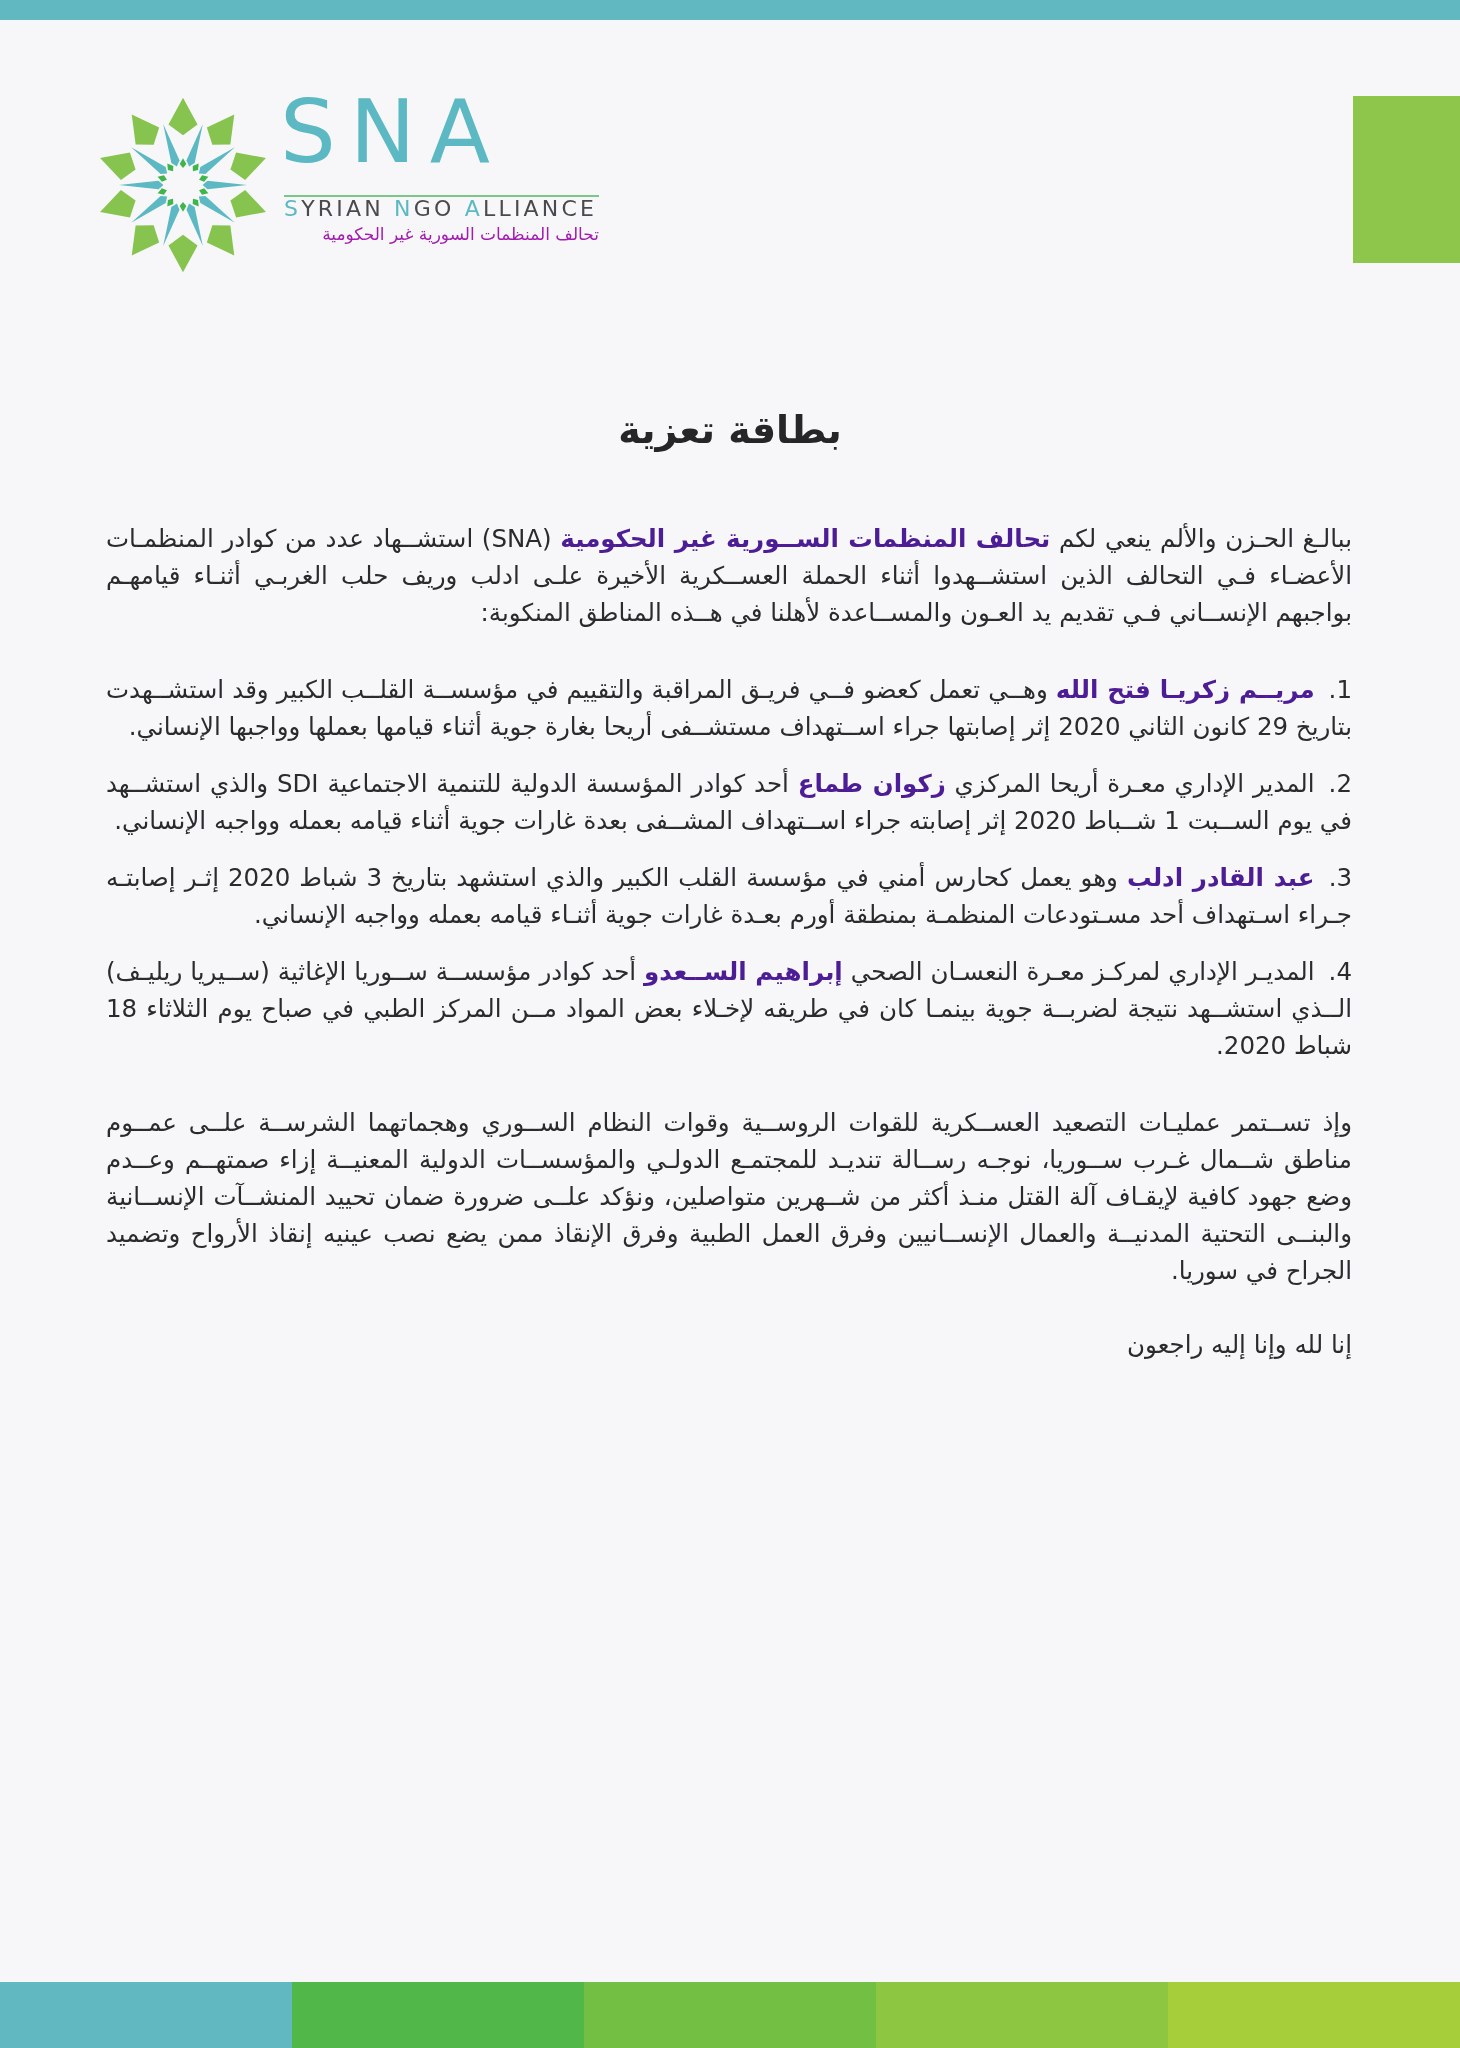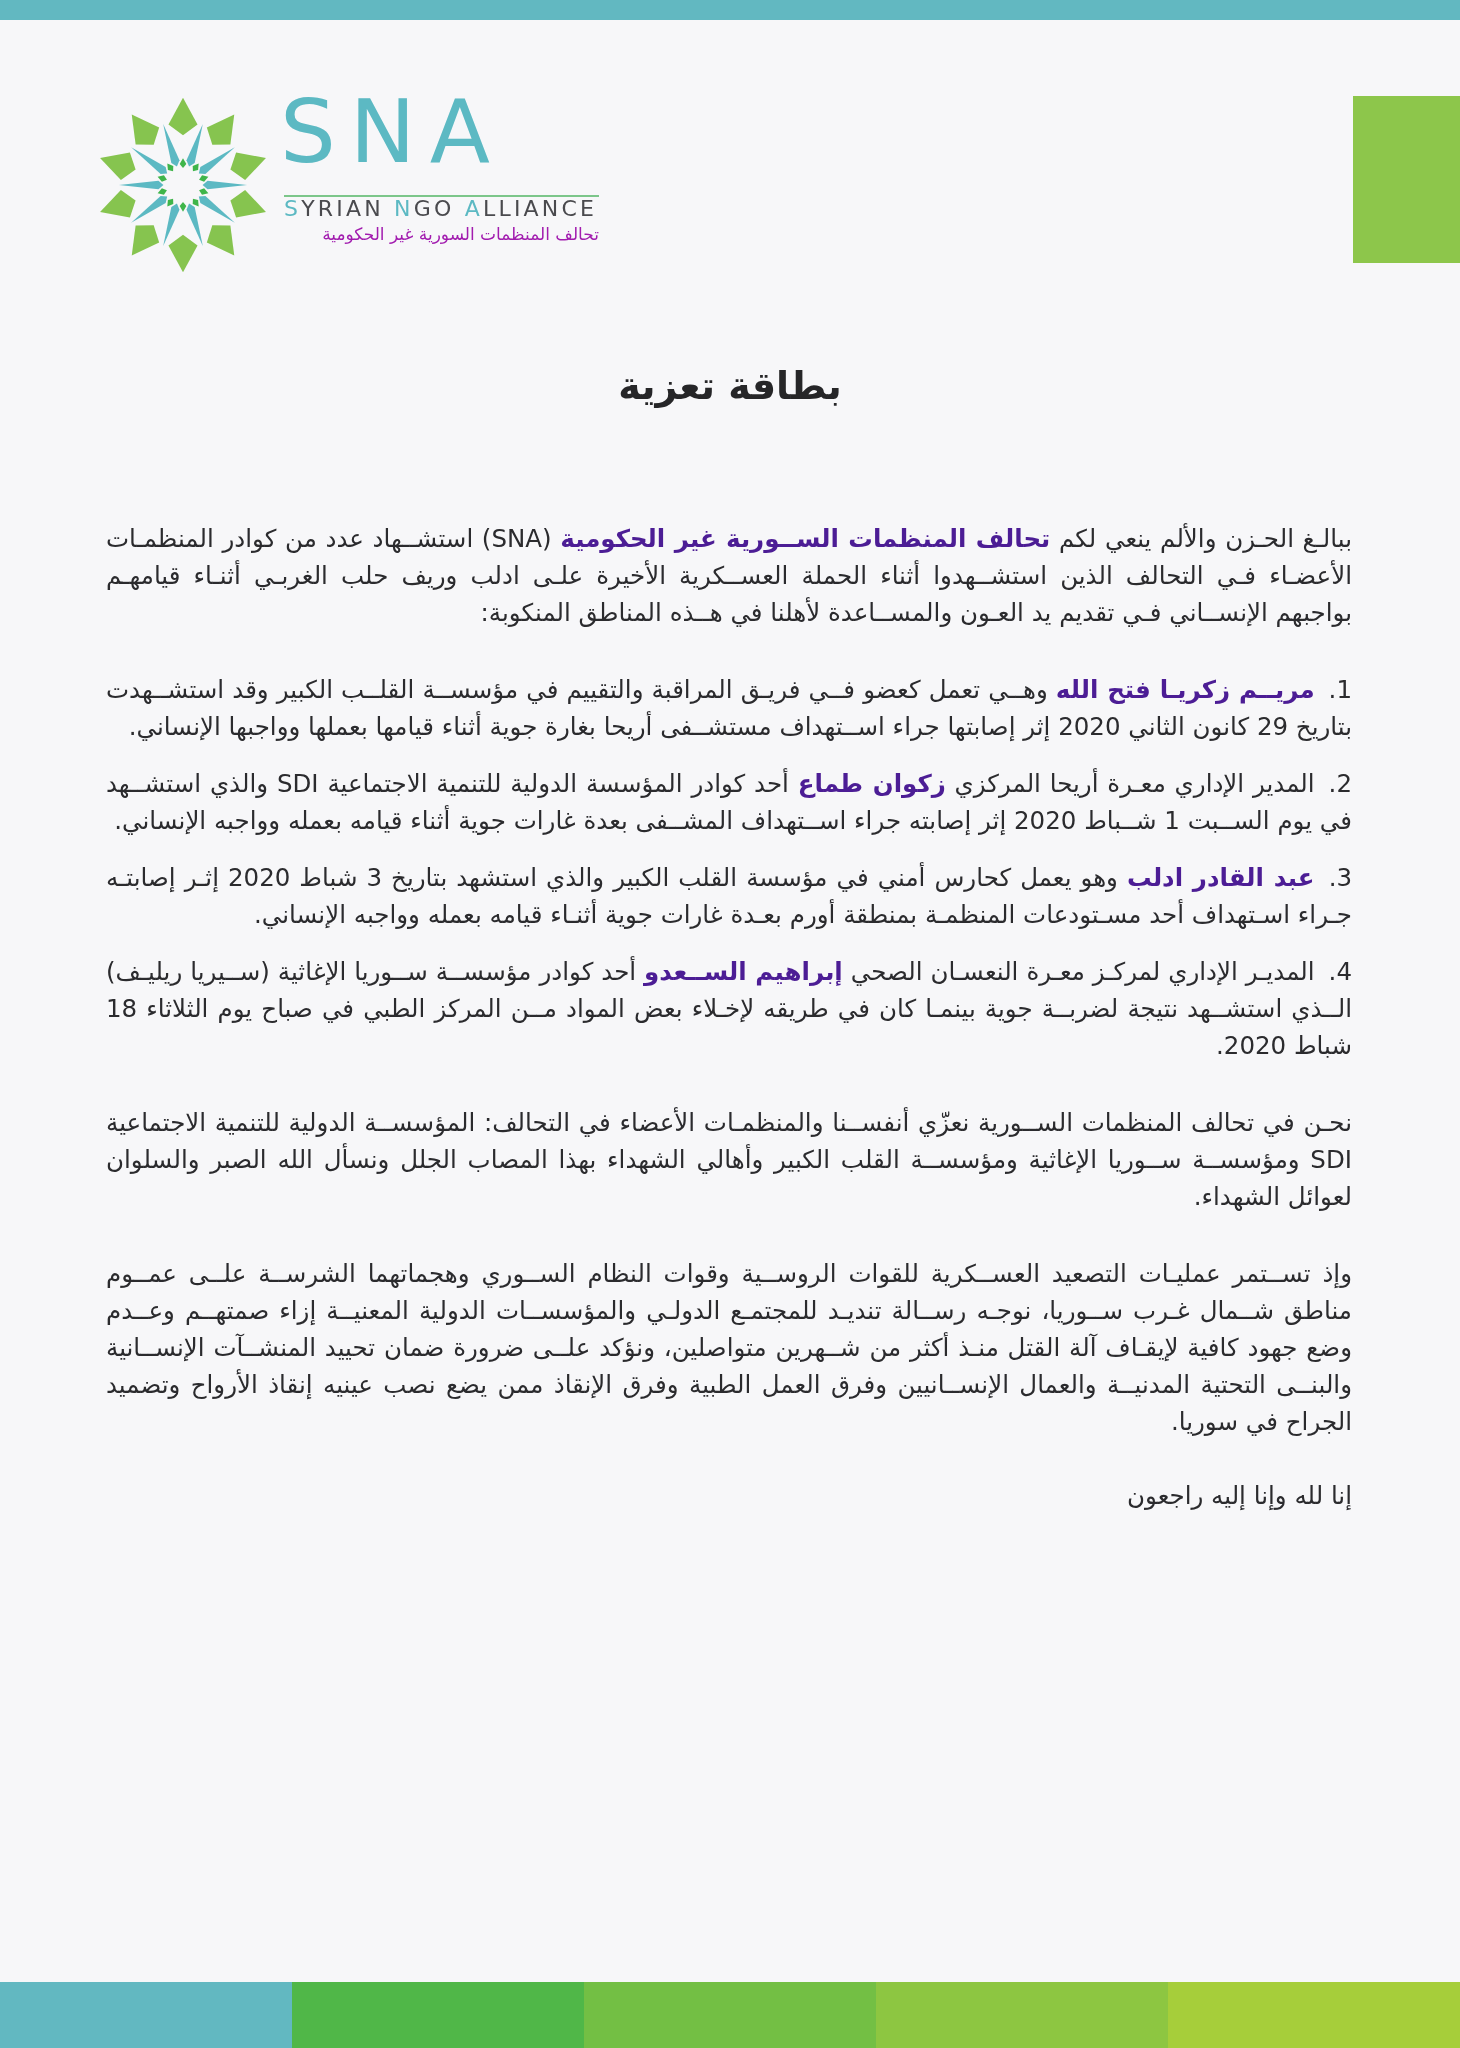--- a/index.html
+++ b/index.html
@@ -38,21 +38,21 @@
       font-size: 22px; letter-spacing: 3.2px; color: #4a4a4e;
       line-height: 1.2;
     }
     .logo-ar {
       position: absolute; left: 192px; top: 128px; width: 315px;
       direction: rtl; text-align: right;
       font-family: "DejaVu Sans", sans-serif;
       font-size: 17px; color: #a21caf;
     }
     .title {
-      position: absolute; left: 0; top: 364px; width: 1460px;
+      position: absolute; left: 0; top: 408px; width: 1460px;
       text-align: center; direction: rtl;
       font-family: "DejaVu Sans", sans-serif;
       font-weight: bold; font-size: 38px; color: #262628;
     }
     .content {
       position: absolute; left: 106px; top: 520px; width: 1246px;
       direction: rtl; text-align: justify; text-align-last: right;
       font-family: "DejaVu Sans", sans-serif;
       font-size: 24.5px; line-height: 37px; color: #2b2b2e;
     }
@@ -125,21 +125,20 @@
   <p class="p-intro"><span>ببالـغ الحـزن والألم ينعي لكم </span><b>تحالف المنظمات الســورية غير الحكومية</b><span> (SNA) استشــهاد عدد من كوادر المنظمـات الأعضـاء فـي التحالف الذين استشــهدوا أثناء الحملة العســكرية الأخيرة علـى ادلب وريف حلب الغربـي أثنـاء قيامهـم بواجبهم الإنســاني فـي تقديم يد العـون والمســاعدة لأهلنا في هــذه المناطق المنكوبة:</span></p>
 
   <p class="list-item"><span class="num">1.</span><span></span><b>مريــم زكريـا فتح الله</b><span> وهــي تعمل كعضو فــي فريـق المراقبة والتقييم في مؤسســة القلــب الكبير وقد استشــهدت بتاريخ 29 كانون الثاني 2020 إثر إصابتها جراء اســتهداف مستشــفى أريحا بغارة جوية أثناء قيامها بعملها وواجبها الإنساني.</span></p>
 
   <p class="list-item"><span class="num">2.</span><span>المدير الإداري معـرة أريحا المركزي </span><b>زكوان طماع</b><span> أحد كوادر المؤسسة الدولية للتنمية الاجتماعية SDI والذي استشــهد في يوم الســبت 1 شــباط 2020 إثر إصابته جراء اســتهداف المشــفى بعدة غارات جوية أثناء قيامه بعمله وواجبه الإنساني.</span></p>
 
   <p class="list-item"><span class="num">3.</span><span></span><b>عبد القادر ادلب</b><span> وهو يعمل كحارس أمني في مؤسسة القلب الكبير والذي استشهد بتاريخ 3 شباط 2020 إثـر إصابتـه جـراء اسـتهداف أحد مسـتودعات المنظمـة بمنطقة أورم بعـدة غارات جوية أثنـاء قيامه بعمله وواجبه الإنساني.</span></p>
 
   <p class="list-item p-4"><span class="num">4.</span><span>المديـر الإداري لمركـز معـرة النعسـان الصحي </span><b>إبراهيم الســعدو</b><span> أحد كوادر مؤسســة ســوريا الإغاثية (ســيريا ريليـف) الــذي استشــهد نتيجة لضربــة جوية بينمـا كان في طريقه لإخـلاء بعض المواد مــن المركز الطبي في صباح يوم الثلاثاء 18 شباط 2020.</span></p>
 
-  <p class="p-cond">نحـن في تحالف المنظمات الســورية نعزّي أنفســنا والمنظمـات الأعضاء في التحالف: المؤسســة الدولية للتنمية الاجتماعية SDI ومؤسســة ســوريا الإغاثية ومؤسســة القلب الكبير وأهالي الشهداء بهذا المصاب الجلل ونسأل الله الصبر والسلوان لعوائل الشهداء.</p>
 
   <p class="p-call">وإذ تســتمر عمليـات التصعيد العســكرية للقوات الروســية وقوات النظام الســوري وهجماتهما الشرســة علــى عمــوم مناطق شــمال غـرب ســوريا، نوجـه رســالة تنديـد للمجتمـع الدولـي والمؤسســات الدولية المعنيــة إزاء صمتهــم وعــدم وضع جهود كافية لإيقـاف آلة القتل منـذ أكثر من شــهرين متواصلين، ونؤكد علــى ضرورة ضمان تحييد المنشــآت الإنســانية والبنــى التحتية المدنيــة والعمال الإنســانيين وفرق العمل الطبية وفرق الإنقاذ ممن يضع نصب عينيه إنقاذ الأرواح وتضميد الجراح في سوريا.</p>
 
   <p>إنا لله وإنا إليه راجعون</p>
 </div>
 
 <div class="bottom-bar">
   <div class="seg" style="background: rgb(98, 184, 193);"></div>
   <div class="seg" style="background: rgb(80, 183, 72);"></div>
   <div class="seg" style="background: rgb(115, 191, 68);"></div>

